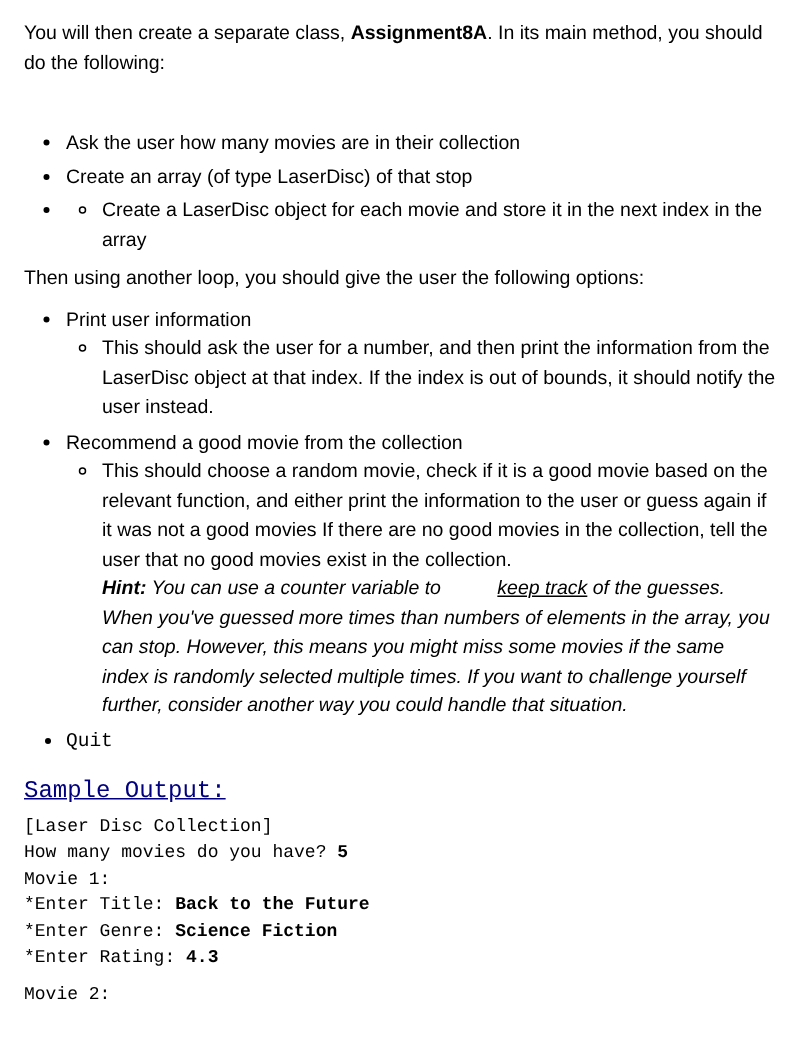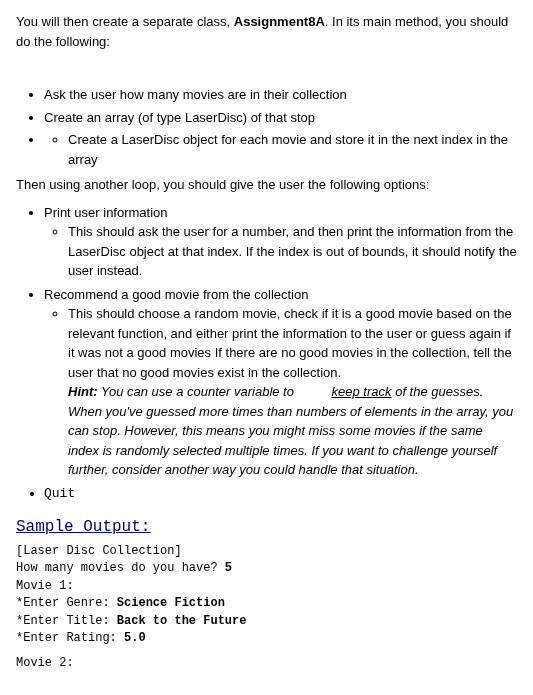--- a/index.html
+++ b/index.html
@@ -128,19 +128,19 @@
     <span>Quit</span>
   </li>
 </ul>
 
 <div class="code-section" style="margin-top: 12px;">
   <div class="sample-output-label">Sample Output:</div>
   <div id="code-lines">
       <span class="code-line">[Laser Disc Collection]</span>
       <span class="code-line">How many movies do you have? <span class="code-bold">5</span></span>
       <span class="code-line">Movie 1:</span>
+      <span class="code-line">*Enter Title: <span class="code-bold">Back to the Future</span></span>
       <span class="code-line">*Enter Genre: <span class="code-bold">Science Fiction</span></span>
-      <span class="code-line">*Enter Title: <span class="code-bold">Back to the Future</span></span>
-      <span class="code-line">*Enter Rating: <span class="code-bold">5.0</span></span>
+      <span class="code-line">*Enter Rating: <span class="code-bold">4.3</span></span>
       <span class="code-blank"></span>
       <span class="code-line">Movie 2:</span>
     </div>
 </div>
 
 </body></html>

